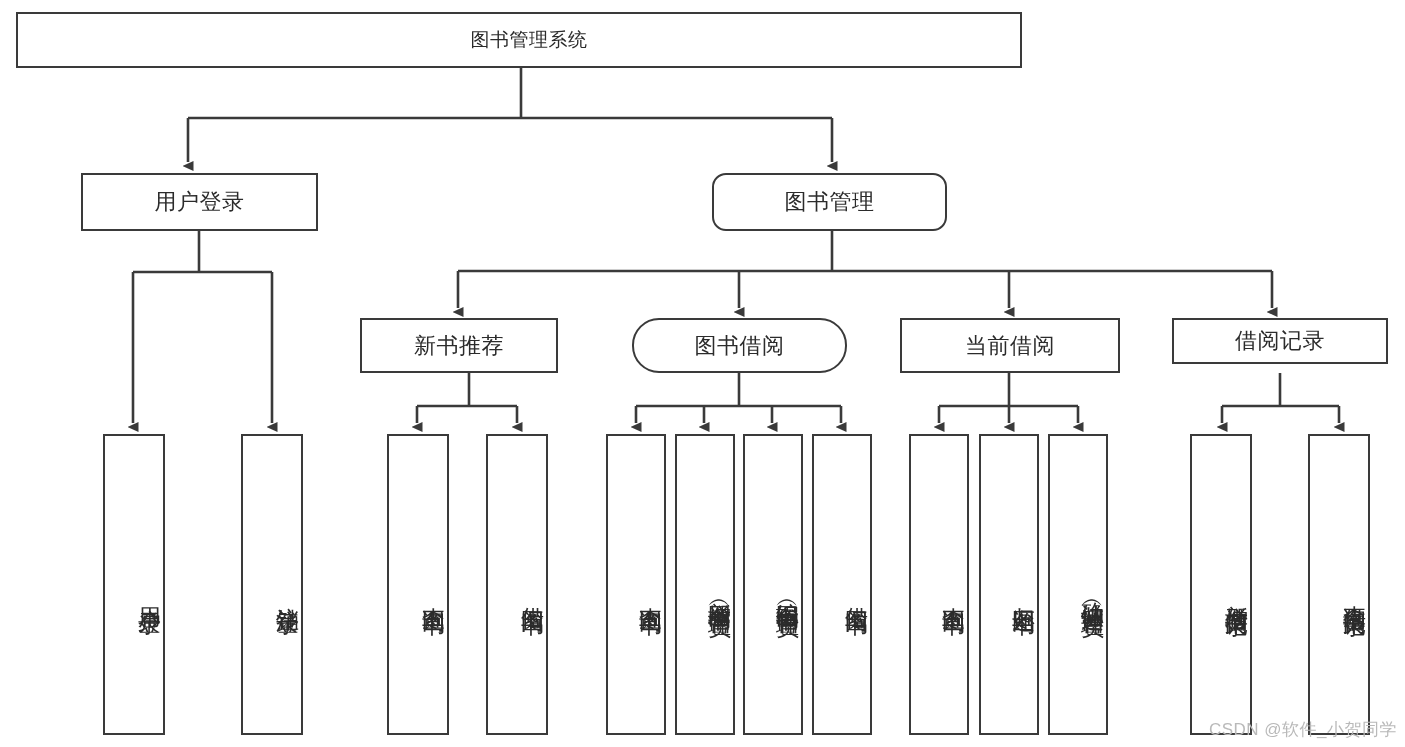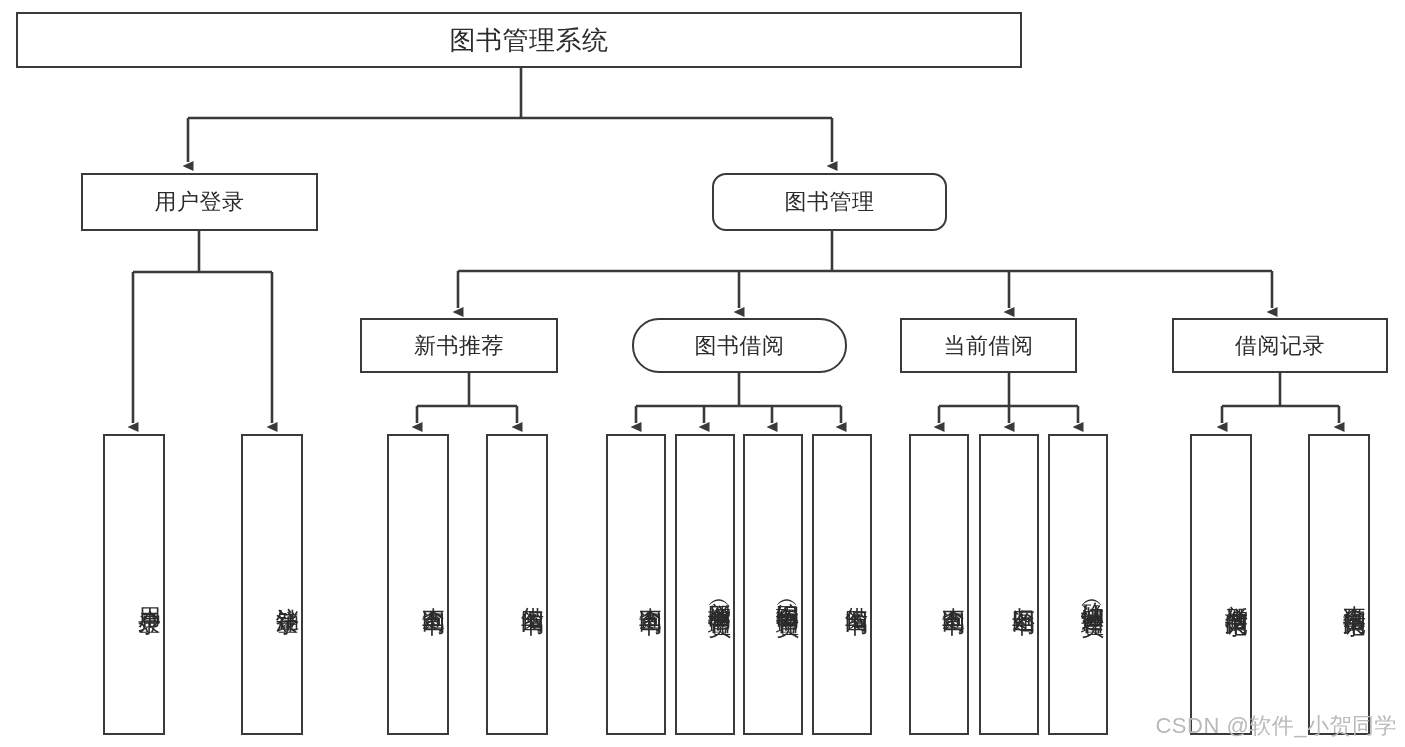--- a/index.html
+++ b/index.html
@@ -35,42 +35,42 @@
     align-items: center;
     justify-content: center;
     color: #2b2b2b;
     line-height: 1.18;
   }
   .node.horiz {
     font-size: 22px;
     letter-spacing: 0.5px;
   }
   .node.root {
-    font-size: 26px;
+    font-size: 19px;
     padding-left: 20px;
   }
   .node.vert {
     writing-mode: vertical-rl;
     text-orientation: upright;
     align-items: flex-start;
     justify-content: center;
     padding-top: 16px;
     font-size: 23px;
     letter-spacing: 2px;
   }
   .node.vert .vlabel {
     writing-mode: vertical-rl;
     text-orientation: upright;
     white-space: nowrap;
   }
   .watermark {
     position: absolute;
     right: 8px;
     bottom: 6px;
-    font-size: 22px;
+    font-size: 17px;
     color: #b9b9b9;
     letter-spacing: 0.5px;
     white-space: nowrap;
     user-select: none;
   }
 </style>
 </head>
 <body>
 
 <div id="canvas">
@@ -137,24 +137,24 @@
   <div class="node horiz" style="left:712px; top:173px; width:235px; height:58px;border-radius:14px;">
     <span>图书管理</span>
   </div>
 
   <div class="node horiz" style="left:360px; top:318px; width:198px; height:55px;">
     <span>新书推荐</span>
   </div>
   <div class="node horiz" style="left:632px; top:318px; width:215px; height:55px;border-radius:27px;">
     <span>图书借阅</span>
   </div>
-  <div class="node horiz" style="left:900px; top:318px; width:177px; height:55px;">
+  <div class="node horiz" style="left:900px; top:318px; width:220px; height:55px;">
     <span>当前借阅</span>
   </div>
-  <div class="node horiz" style="left:1172px; top:318px; width:216px; height:55px;">
+  <div class="node horiz" style="left:1172px; top:318px; width:216px; height:46px;">
     <span>借阅记录</span>
   </div>
 
   <div class="node vert" style="left:103px; top:434px; width:62px; height:301px;">
     <span class="vlabel">用户登录</span>
   </div>
   <div class="node vert" style="left:241px; top:434px; width:62px; height:301px;">
     <span class="vlabel">注销登录</span>
   </div>
 

